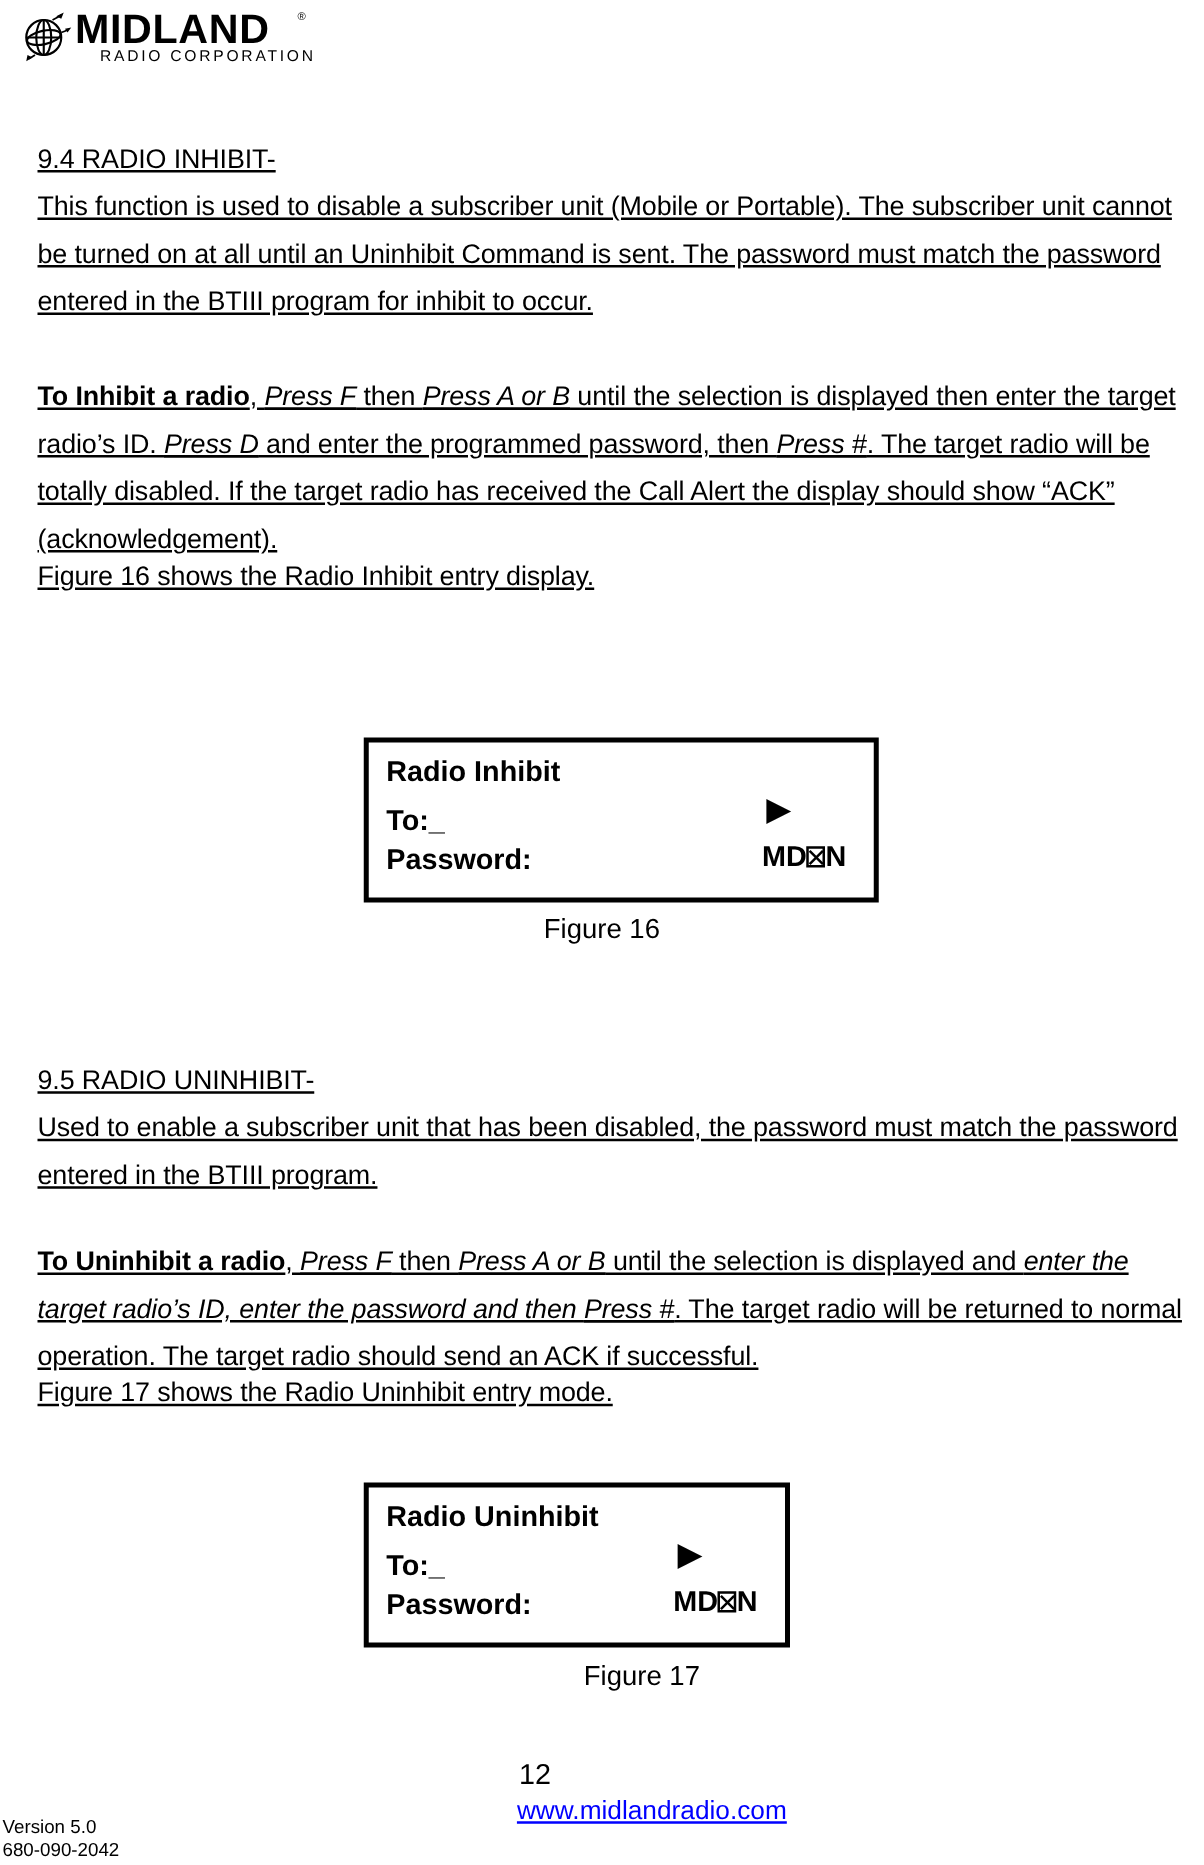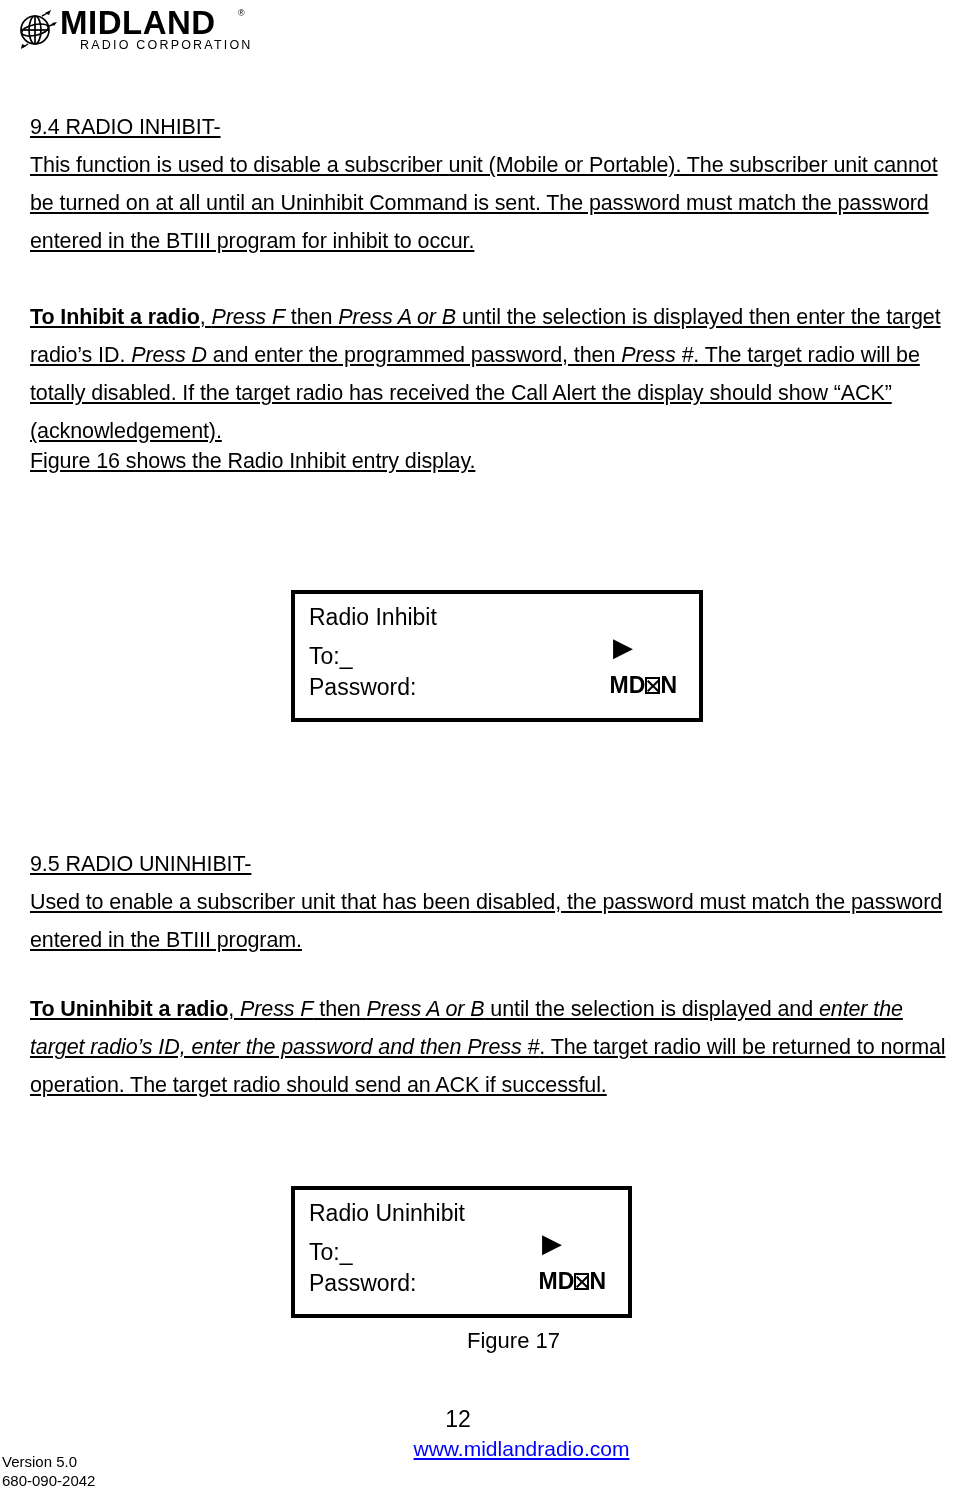--- a/index.html
+++ b/index.html
@@ -64,21 +64,21 @@
 
   
   .lcd-box {
     position: absolute;
     border: 4px solid #000;
     background: #fff;
     box-sizing: border-box;
   }
   .lcd-line {
     position: absolute;
-    font-weight: normal;
+    font-weight: bold;
     font-size: 23px;
     line-height: 23px;
     white-space: pre;
   }
   .lcd-title { left: 14px; top: 12px; }
   .lcd-to    { left: 14px; top: 51px; }
   .lcd-pw    { left: 14px; top: 82px; }
   .lcd-arrow {
     position: absolute;
     right: 66px;
@@ -131,21 +131,20 @@
 
   
   .page-number {
     position: absolute;
     width: 856px;
     left: 0;
     top: 1406px;
     text-align: center;
     font-size: 23px;
     line-height: 26px;
-    margin-left: 30px;
   }
   .site-link {
     position: absolute;
     width: 963px;
     left: 0;
     top: 1436px;
     text-align: center;
     font-size: 21px;
     line-height: 26px;
     color: #0000ff;
@@ -212,33 +211,39 @@
     <span>Figure 16 shows the Radio Inhibit entry display.</span>
   </div>
 
   <div class="lcd-box" style="left:291px; top:590px; width:412px; height:132px;">
     <div class="lcd-line lcd-title">Radio Inhibit</div>
     <div class="lcd-line lcd-to"><span>To:</span><span>_</span></div>
     <div class="lcd-arrow">▶</div>
     <div class="lcd-line lcd-pw">Password:</div>
     <div class="lcd-code"><span>MD</span><span class="tofu"></span><span>N</span></div>
   </div>
+  <div class="fig-caption" style="top:730px;">
+    <span>Figure 16</span>
+  </div>
 
   <div class="para" style="left:30px; top:845px; width:930px;">
     <span>9.5 RADIO UNINHIBIT-</span>
   </div>
 
   <div class="para" style="left:30px; top:883px; width:930px;">
     <span>Used to enable a subscriber unit that has been disabled, the password must match the password entered in the BTIII program.</span>
   </div>
 
   <div class="para" style="left:30px; top:990px; width:930px;">
     <span class="b">To Uninhibit a radio</span><span>, </span><span class="iu">Press F</span><span> then </span><span class="iu">Press A or B</span><span> until the selection is displayed and </span><span class="i">enter the target radio’s ID, enter the password and then </span><span class="iu">Press #</span><span>. The target radio will be returned to normal operation. The target radio should send an ACK if successful.</span>
   </div>
 
+  <div class="para tight" style="left:30px; top:1100px; width:930px;">
+    <span>Figure 17 shows the Radio Uninhibit entry mode.</span>
+  </div>
 
   <div class="lcd-box" style="left:291px; top:1186px; width:341px; height:132px;">
     <div class="lcd-line lcd-title">Radio Uninhibit</div>
     <div class="lcd-line lcd-to"><span>To:</span><span>_</span></div>
     <div class="lcd-arrow">▶</div>
     <div class="lcd-line lcd-pw">Password:</div>
     <div class="lcd-code"><span>MD</span><span class="tofu"></span><span>N</span></div>
   </div>
   <div class="fig-caption" style="top:1328px;padding-left:32px;">
     <span>Figure 17</span>

